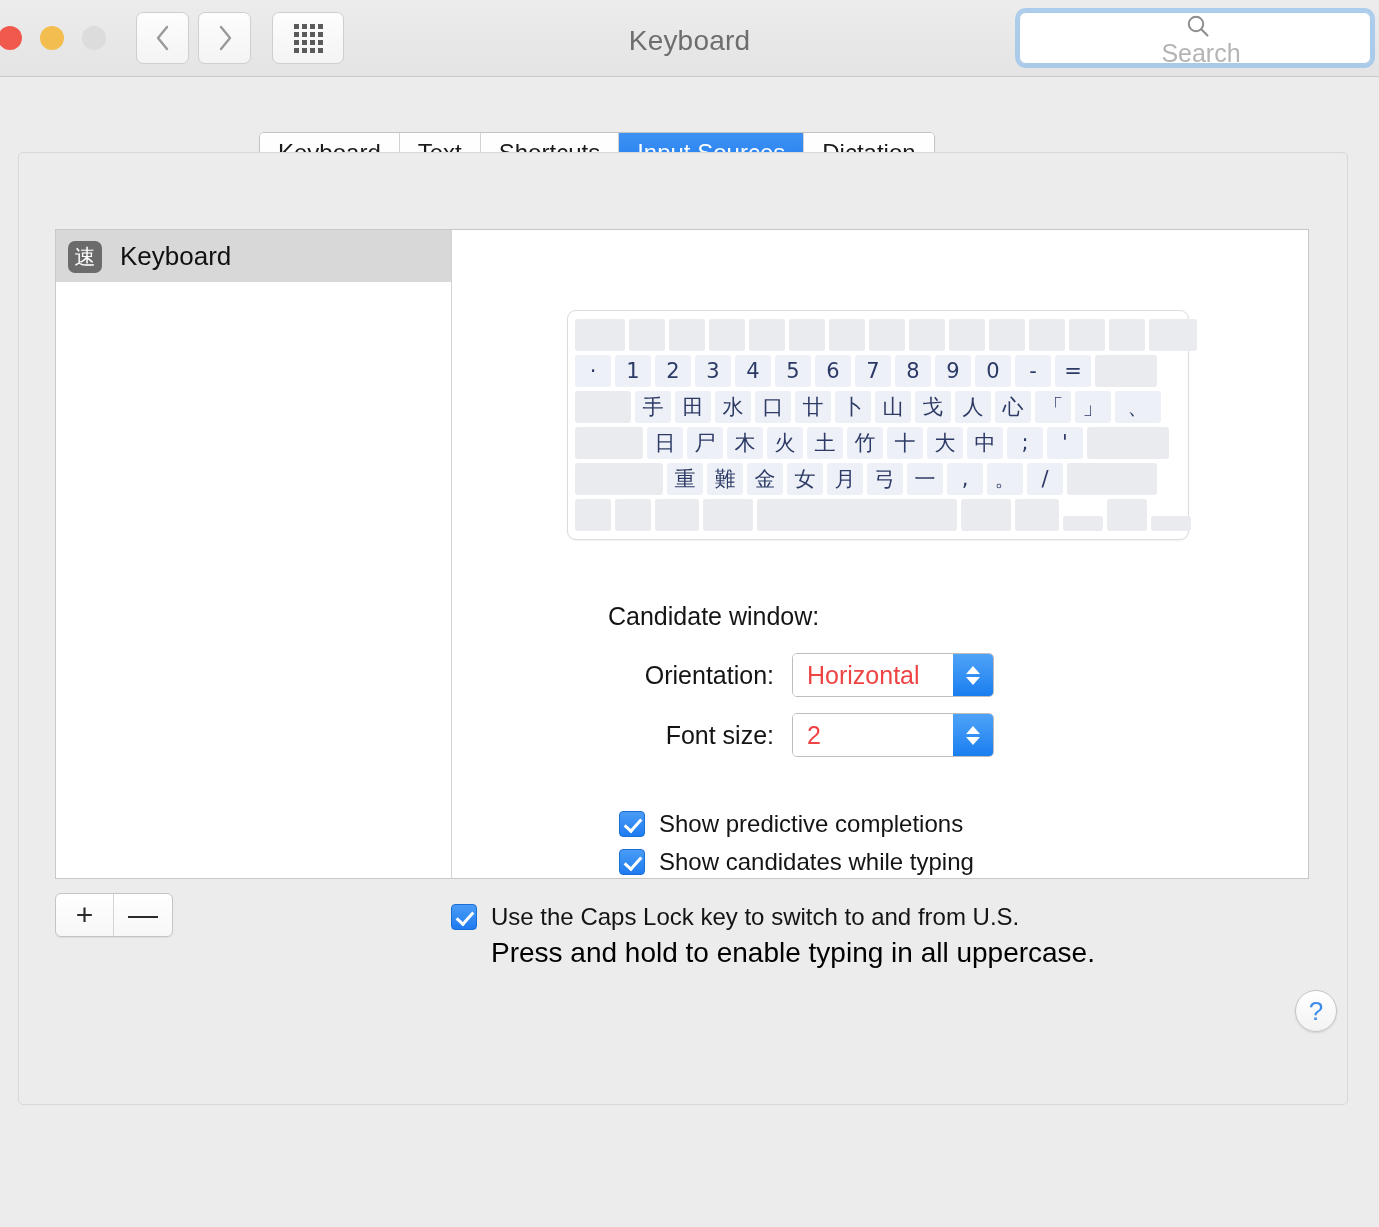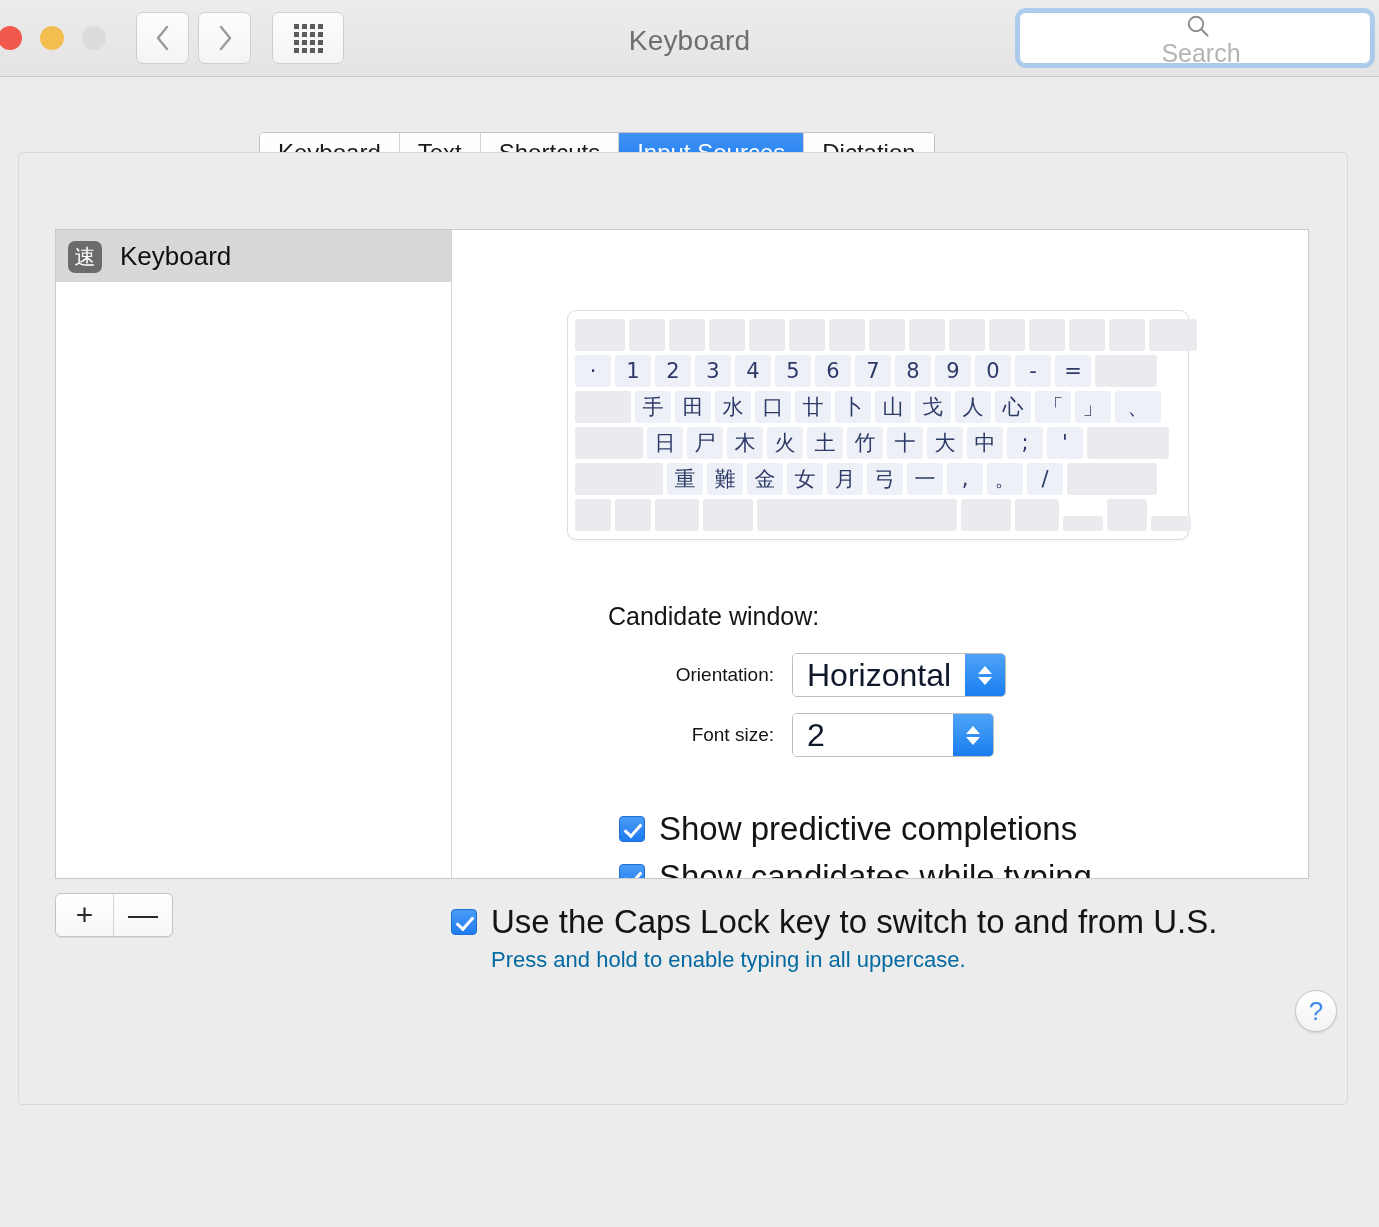--- a/index.html
+++ b/index.html
@@ -230,37 +230,37 @@
     margin-bottom: 22px;
   }
   .formrow {
     display: flex; align-items: center;
     margin-bottom: 16px;
   }
   .formlabel {
     width: 184px;
     text-align: right;
     padding-right: 18px;
-    font-size: 19px;
+    font-size: 25px;
     color: #141414;
   }
   .stepper {
     display: flex;
     height: 44px;
     border: 1px solid #bdbdbd;
     border-radius: 5px;
     overflow: hidden;
     background: #fff;
   }
   .stepper .sval {
     display: flex; align-items: center;
     padding: 0 14px;
     min-width: 160px;
-    font-size: 32px;
-    color: #0f172a;
+    font-size: 25px;
+    color: #ef4444;
     background: #fff;
   }
   .stepper .sarrows {
     width: 40px;
     background: linear-gradient(to bottom,#4fa3f7,#1a7ef0);
     display: flex; flex-direction: column;
     align-items: center; justify-content: center;
     gap: 3px;
   }
   .sarrows .up, .sarrows .dn {
@@ -290,21 +290,21 @@
   }
   .cb.on::after {
     content: "";
     position: absolute;
     left: 8px; top: 3px;
     width: 7px; height: 14px;
     border: solid #fff;
     border-width: 0 3px 3px 0;
     transform: rotate(42deg);
   }
-  .cblabel { font-size: 33px; color: #141414; white-space: nowrap; }
+  .cblabel { font-size: 24px; color: #141414; white-space: nowrap; }
 
   #inner-checks {
     position: absolute;
     left: 112px; top: 570px;
     padding-left: 55px;
   }
 
   
   #addremove {
     position: absolute;
@@ -326,22 +326,22 @@
   }
   #addremove .seg:last-child { border-right: none; }
 
   
   #bottom-checks {
     position: absolute;
     left: 432px; top: 740px;
     width: 860px;
   }
   #helper-note {
-    font-size: 22px;
-    color: #0369a1;
+    font-size: 28px;
+    color: #000000;
     margin: 6px 0 10px 40px;
   }
 
   
   #help-button {
     position: absolute;
     right: 42px; bottom: 37px;
     width: 42px; height: 42px;
     border-radius: 50%;
     background: linear-gradient(to bottom,#ffffff,#f3f3f3);

